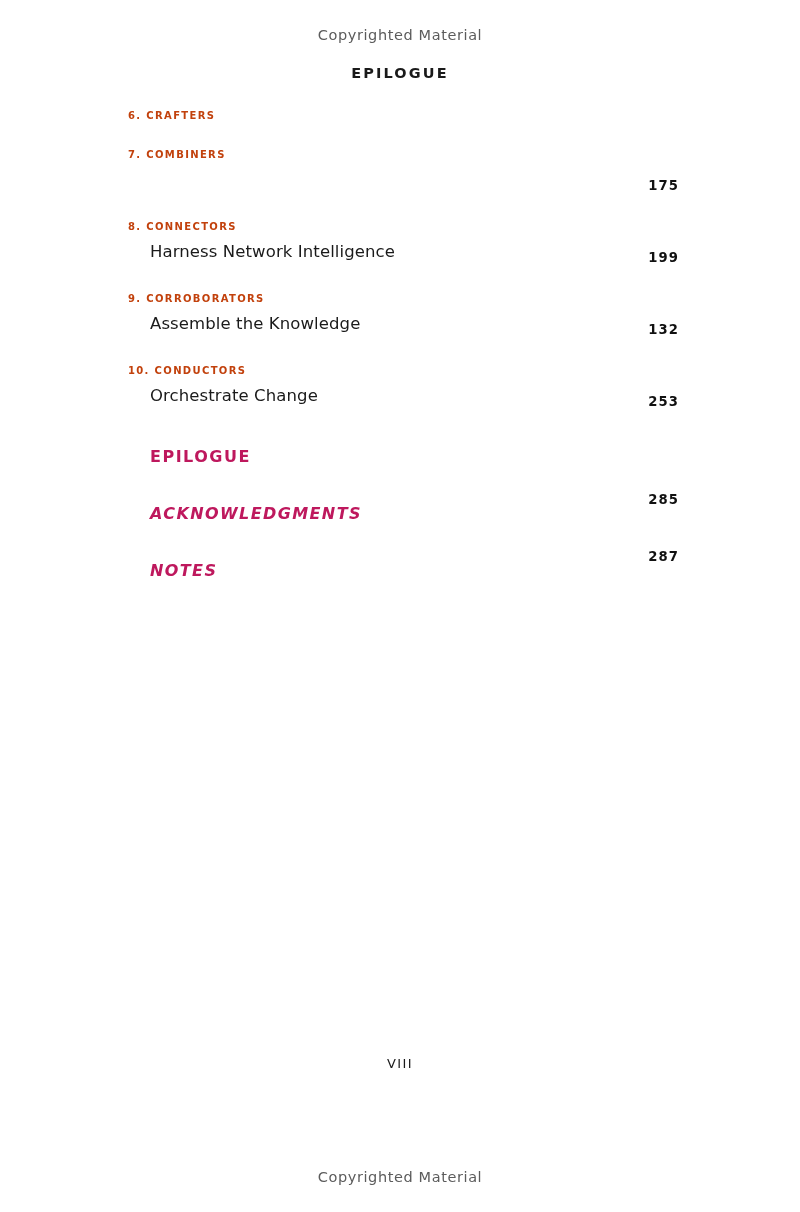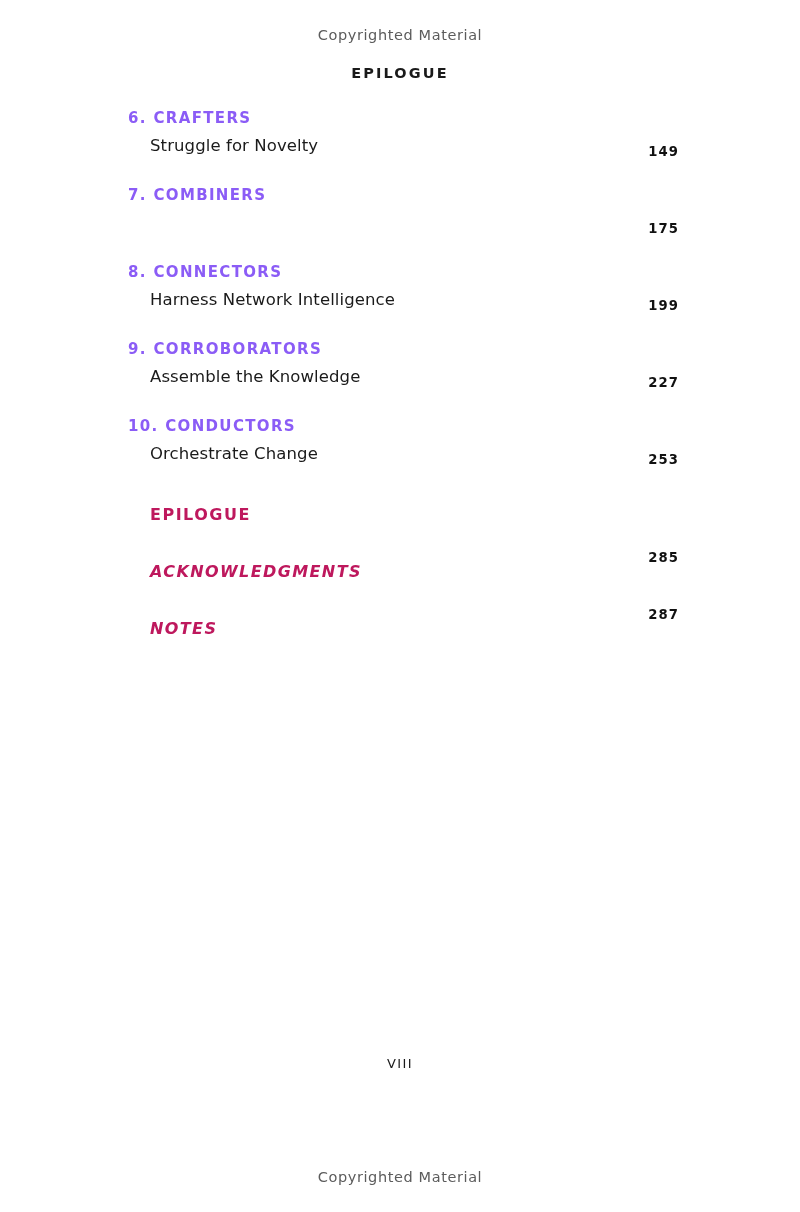--- a/index.html
+++ b/index.html
@@ -55,24 +55,24 @@
     top: 108px;
     width: 520px;
   }
 
   .entry {
     position: relative;
     margin-bottom: 0;
   }
 
   .entry-head {
-    font-size: 15px;
+    font-size: 10px;
     font-weight: 700;
     letter-spacing: 1.35px;
-    color: #8b5cf6;
+    color: #c2410c;
     line-height: 1.0;
     padding-top: 3px;
   }
   .entry-head .num {
     display: inline;
   }
 
   .entry-row {
     position: relative;
     display: flex;
@@ -149,24 +149,20 @@
 
   <div class="contents-title">EPILOGUE</div>
 
   <div class="toc">
 
     <div class="entry">
       <div class="entry-head">
         <span class="num">6.</span>
         <span>CRAFTERS</span>
       </div>
-      <div class="entry-row">
-        <span class="entry-sub">Struggle for Novelty</span>
-        <span class="page-num">149</span>
-      </div>
     </div>
 
     <div class="spacer-26"></div>
 
     <div class="entry">
       <div class="entry-head">
         <span class="num">7.</span>
         <span>COMBINERS</span>
       </div>
       <div class="entry-row">
@@ -189,21 +185,21 @@
 
     <div class="spacer-26"></div>
 
     <div class="entry">
       <div class="entry-head">
         <span class="num">9.</span>
         <span>CORROBORATORS</span>
       </div>
       <div class="entry-row">
         <span class="entry-sub">Assemble the Knowledge</span>
-        <span class="page-num">227</span>
+        <span class="page-num">132</span>
       </div>
     </div>
 
     <div class="spacer-26"></div>
 
     <div class="entry">
       <div class="entry-head">
         <span class="num">10.</span>
         <span>CONDUCTORS</span>
       </div>

